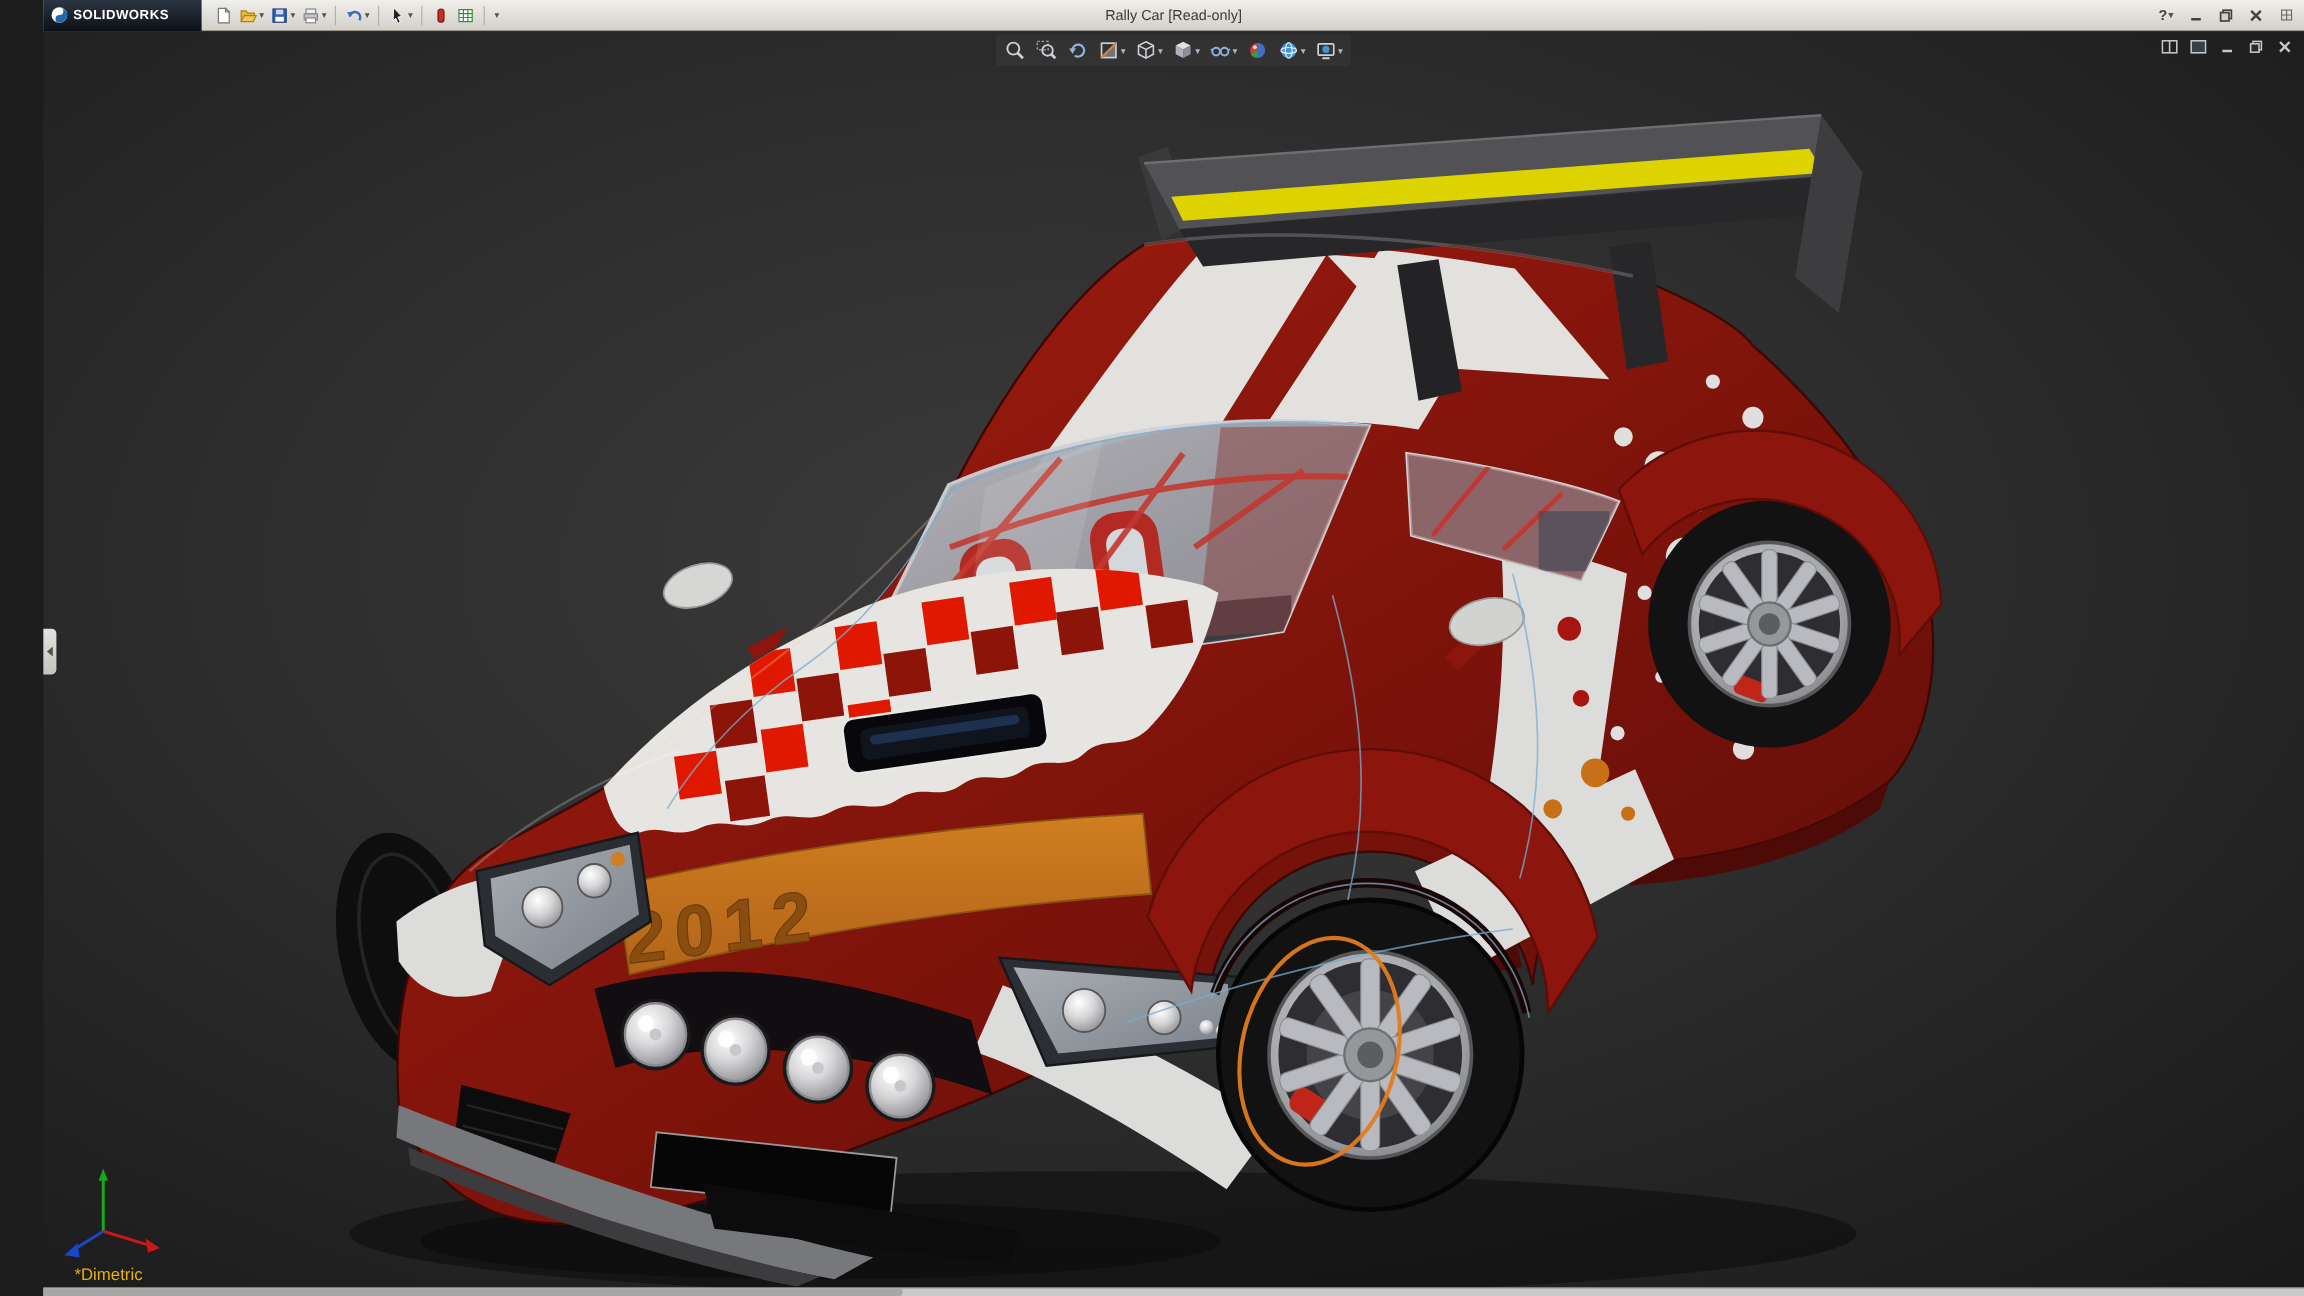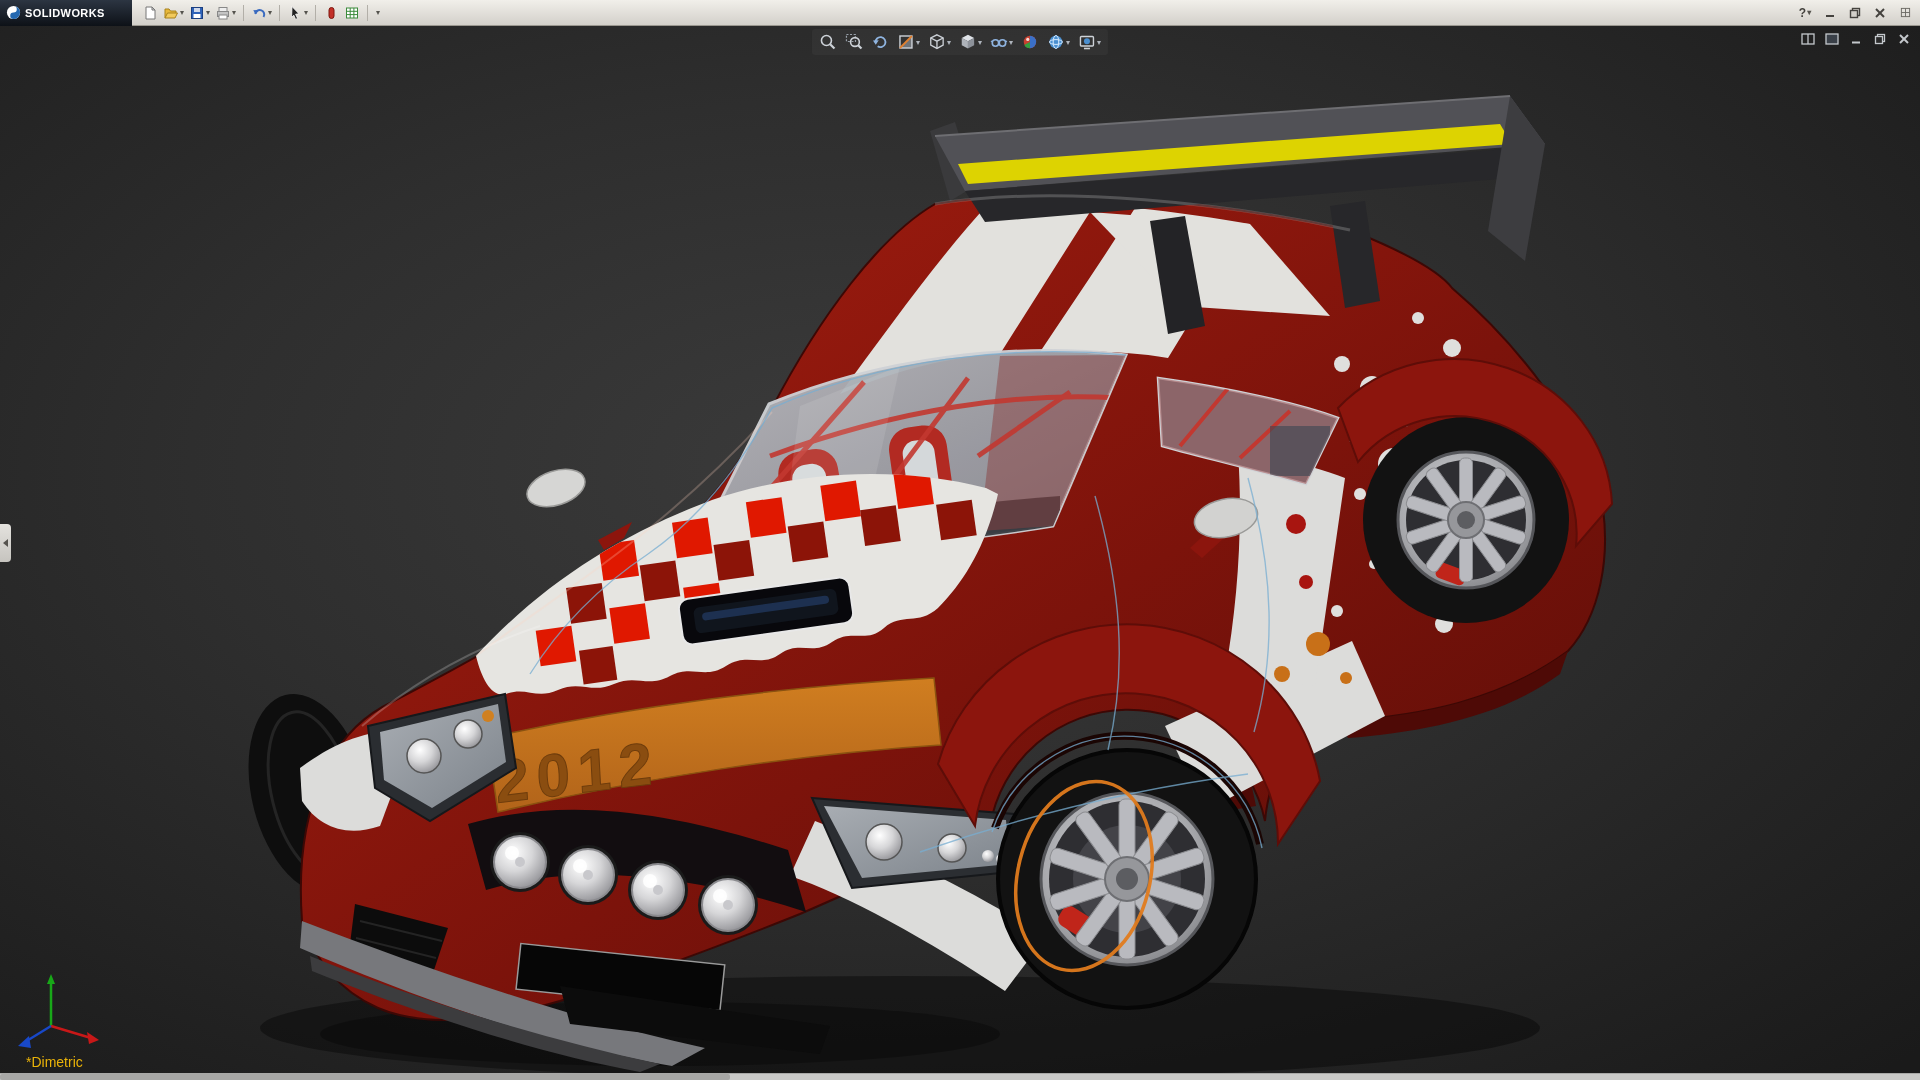--- a/index.html
+++ b/index.html
@@ -1,17 +1,17 @@
 <!DOCTYPE html>
 <html><head>
 <meta charset="utf-8">
 <style>
   * { margin:0; padding:0; box-sizing:border-box; }
   html,body { width:1920px; height:1080px; overflow:hidden; font-family:"Liberation Sans", sans-serif; background:#1d1d1d; }
-  .app { width:1920px; height:1080px; display:flex; flex-direction:column; }
+  .app { width:1920px; height:1080px; display:flex; flex-direction:column;padding-left:36px; }
 
   
   .titlebar { height:26px; background:linear-gradient(#f1efea,#d3d0ca); border-bottom:1px solid #9a978f; display:flex; align-items:center; position:relative; flex:0 0 26px; }
   .logo { height:26px; width:132px; background:linear-gradient(#2c3542,#0d1117); display:flex; align-items:center; gap:4px; padding:0 6px; flex:0 0 132px; }
   .brand { color:#fff; font-weight:bold; font-size:11px; letter-spacing:.4px; }
   .tb-icons { display:flex; align-items:center; gap:1px; padding-left:8px; }
   .tbtn { height:20px; display:flex; align-items:center; justify-content:center; padding:0 2px; border-radius:2px; }
   .caret { font-size:8px; color:#55534e; line-height:1; margin-left:1px; }
   .sep { width:1px; height:16px; background:#b2afa8; margin:0 4px; }
   .doc-title { position:absolute; left:0; right:0; text-align:center; font-size:12px; color:#3b3a36; pointer-events:none; }
@@ -110,20 +110,21 @@
           <line x1="6.2" y1="3" x2="6.2" y2="13" stroke="#3a8a3a"></line>
           <line x1="9.9" y1="3" x2="9.9" y2="13" stroke="#3a8a3a"></line>
         </svg>
       </div>
       <div class="sep"></div>
       <div class="tbtn">
         <span class="caret">▾</span>
       </div>
     </div>
 
+    <div class="doc-title">Rally Car [Read-only]</div>
 
     <div class="win-controls">
       <div class="wbtn">
           <span>?</span>
           <span class="caret">▾</span>
         </div>
       <div class="wbtn">
         <svg width="12" height="12" viewBox="0 0 12 12">
             <line x1="2" y1="9" x2="10" y2="9" stroke="#44423e" stroke-width="2"></line>
           </svg>

